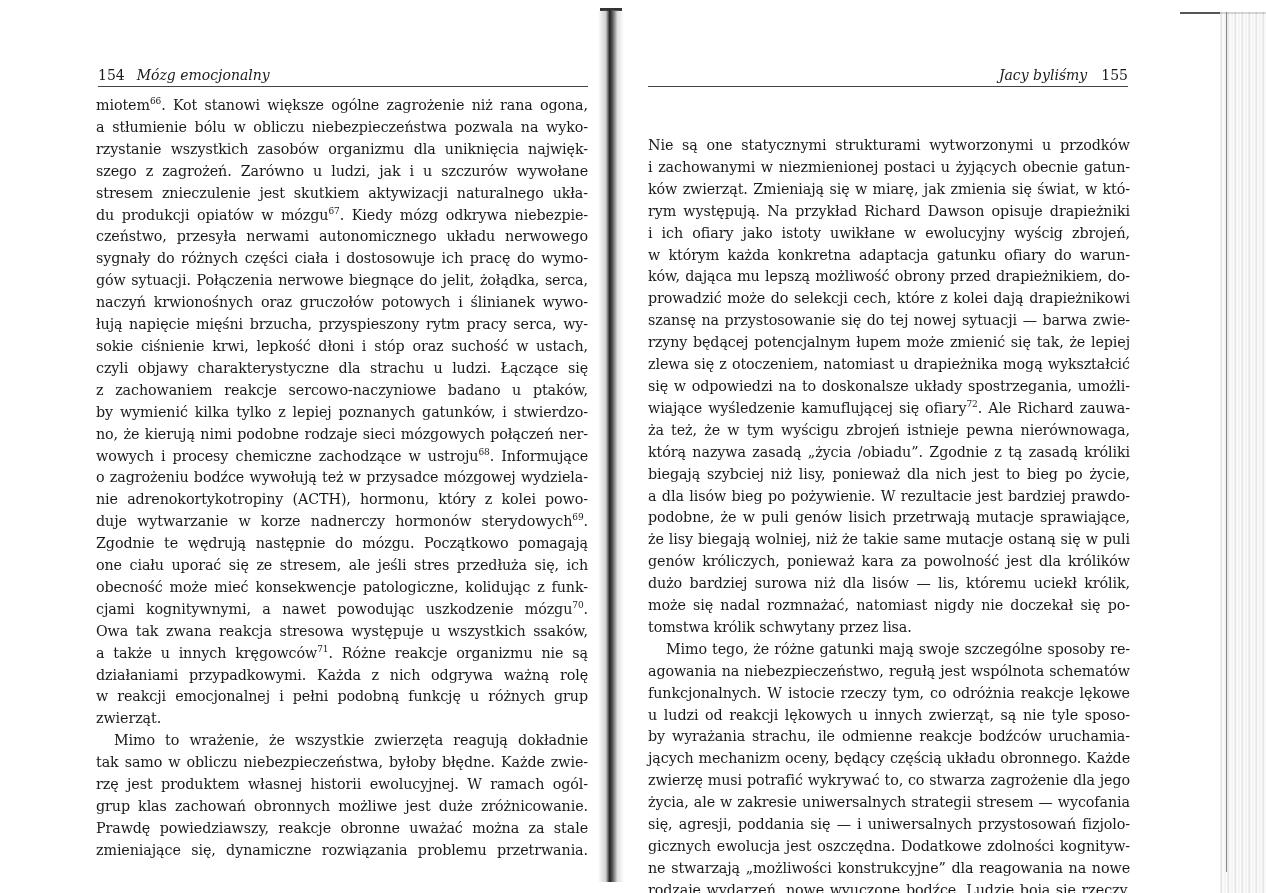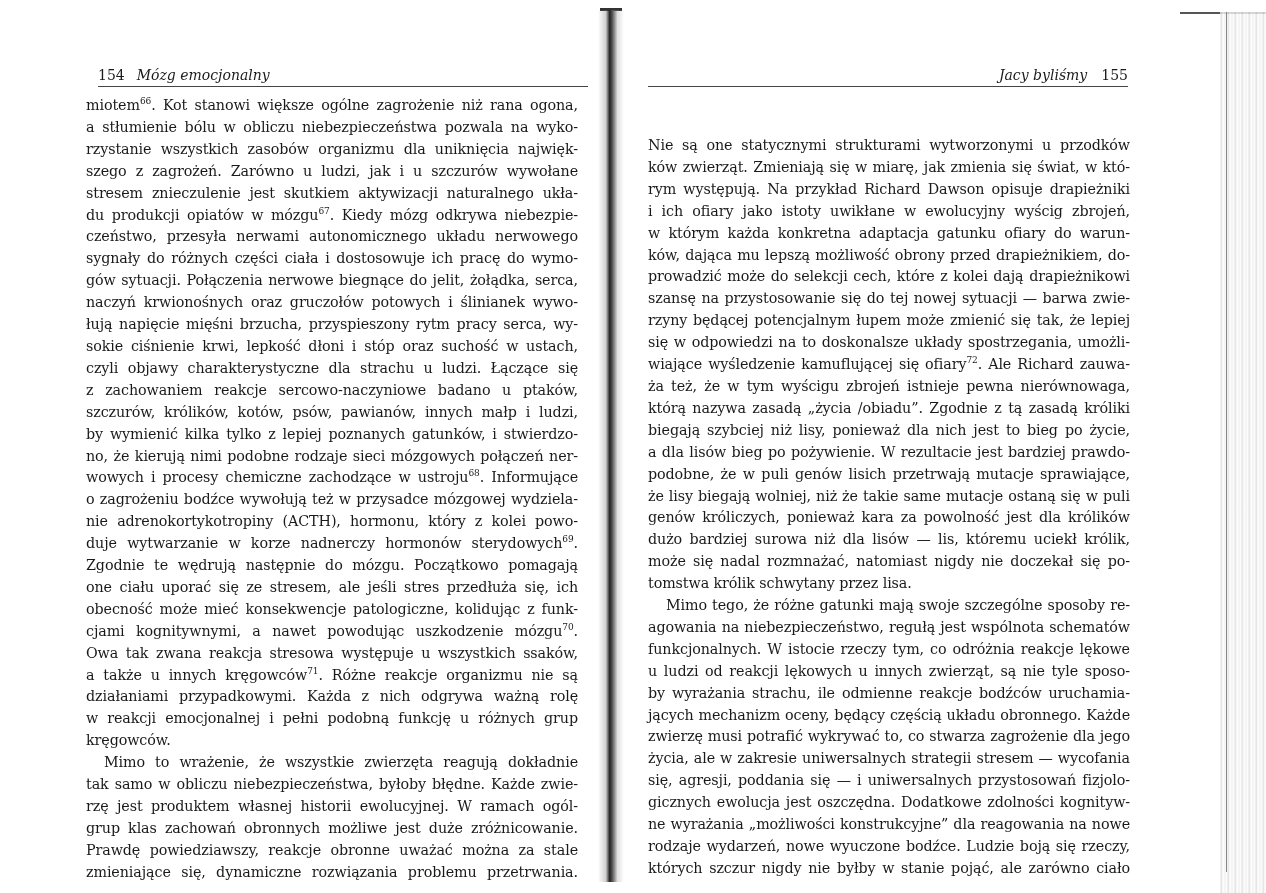--- a/index.html
+++ b/index.html
@@ -17,21 +17,21 @@
   .page-left .running-head { left:98px; width:490px; }
   .page-right .running-head { left:36px; width:480px; text-align:right; }
   .running-head .num { font-style:normal; }
   .running-head .title { font-style:italic; }
   .page-left .running-head .title { margin-left:12px; }
   .page-right .running-head .title { margin-right:14px; }
   .body-text {
     position:absolute; top:95px; font-size:14.3px; line-height:21.9px;
     text-align:justify; letter-spacing:-0.1px;
   }
-  .page-left .body-text { left:86px; width:492px; }
+  .page-left .body-text { left:96px; width:492px; }
   .page-right .body-text { left:36px; width:482px;margin-top:40px; }
   .body-text .line { display:block; white-space:nowrap; text-align-last:justify; }
   .body-text .line.last { text-align-last:left; }
   .body-text .line.indent { padding-left:18px; }
   sup { font-size:9px; line-height:0; vertical-align:6px; }
   .spine {
     position:absolute; left:598px; top:10px; width:26px; height:872px;
     background:linear-gradient(to right, rgba(0,0,0,0) 0%, rgba(120,120,120,0.35) 30%, #222 45%, #555 55%, rgba(150,150,150,0.3) 75%, rgba(0,0,0,0) 100%);
   }
   .spine-top {
@@ -64,62 +64,63 @@
       <span class="line"><span>stresem znieczulenie jest skutkiem aktywizacji naturalnego ukła-</span></span>
       <span class="line"><span>du produkcji opiatów w mózgu</span><sup>67</sup><span>. Kiedy mózg odkrywa niebezpie-</span></span>
       <span class="line"><span>czeństwo, przesyła nerwami autonomicznego układu nerwowego</span></span>
       <span class="line"><span>sygnały do różnych części ciała i dostosowuje ich pracę do wymo-</span></span>
       <span class="line"><span>gów sytuacji. Połączenia nerwowe biegnące do jelit, żołądka, serca,</span></span>
       <span class="line"><span>naczyń krwionośnych oraz gruczołów potowych i ślinianek wywo-</span></span>
       <span class="line"><span>łują napięcie mięśni brzucha, przyspieszony rytm pracy serca, wy-</span></span>
       <span class="line"><span>sokie ciśnienie krwi, lepkość dłoni i stóp oraz suchość w ustach,</span></span>
       <span class="line"><span>czyli objawy charakterystyczne dla strachu u ludzi. Łączące się</span></span>
       <span class="line"><span>z zachowaniem reakcje sercowo-naczyniowe badano u ptaków,</span></span>
-      <span class="line"><span>szczurów, królików, kotów, psów, pawianów, innych małp i ludzi,</span></span>
       <span class="line"><span>by wymienić kilka tylko z lepiej poznanych gatunków, i stwierdzo-</span></span>
       <span class="line"><span>no, że kierują nimi podobne rodzaje sieci mózgowych połączeń ner-</span></span>
       <span class="line"><span>wowych i procesy chemiczne zachodzące w ustroju</span><sup>68</sup><span>. Informujące</span></span>
       <span class="line"><span>o zagrożeniu bodźce wywołują też w przysadce mózgowej wydziela-</span></span>
       <span class="line"><span>nie adrenokortykotropiny (ACTH), hormonu, który z kolei powo-</span></span>
       <span class="line"><span>duje wytwarzanie w korze nadnerczy hormonów sterydowych</span><sup>69</sup><span>.</span></span>
       <span class="line"><span>Zgodnie te wędrują następnie do mózgu. Początkowo pomagają</span></span>
       <span class="line"><span>one ciału uporać się ze stresem, ale jeśli stres przedłuża się, ich</span></span>
       <span class="line"><span>obecność może mieć konsekwencje patologiczne, kolidując z funk-</span></span>
       <span class="line"><span>cjami kognitywnymi, a nawet powodując uszkodzenie mózgu</span><sup>70</sup><span>.</span></span>
       <span class="line"><span>Owa tak zwana reakcja stresowa występuje u wszystkich ssaków,</span></span>
       <span class="line"><span>a także u innych kręgowców</span><sup>71</sup><span>. Różne reakcje organizmu nie są</span></span>
       <span class="line"><span>działaniami przypadkowymi. Każda z nich odgrywa ważną rolę</span></span>
       <span class="line"><span>w reakcji emocjonalnej i pełni podobną funkcję u różnych grup</span></span>
-      <span class="line last"><span>kręgowców.</span></span>
+      <span class="line last"><span>zwierząt.</span></span>
       <span class="line indent"><span>Mimo to wrażenie, że wszystkie zwierzęta reagują dokładnie</span></span>
       <span class="line"><span>tak samo w obliczu niebezpieczeństwa, byłoby błędne. Każde zwie-</span></span>
       <span class="line"><span>rzę jest produktem własnej historii ewolucyjnej. W ramach ogól-</span></span>
       <span class="line"><span>grup klas zachowań obronnych możliwe jest duże zróżnicowanie.</span></span>
       <span class="line"><span>Prawdę powiedziawszy, reakcje obronne uważać można za stale</span></span>
       <span class="line"><span>zmieniające się, dynamiczne rozwiązania problemu przetrwania.</span></span>
     </div>
 </div>
 
 <div class="spine-top"></div>
 <div class="spine"></div>
 
 <div class="page page-right">
   <div class="running-head">
     <span class="title">Jacy byliśmy</span><span class="num">155</span>
   </div>
   <div class="body-text" id="right-body">
       <span class="line"><span>Nie są one statycznymi strukturami wytworzonymi u przodków</span></span>
+      <span class="line"><span>i zachowanymi w niezmienionej postaci u żyjących obecnie gatun-</span></span>
       <span class="line"><span>ków zwierząt. Zmieniają się w miarę, jak zmienia się świat, w któ-</span></span>
       <span class="line"><span>rym występują. Na przykład Richard Dawson opisuje drapieżniki</span></span>
       <span class="line"><span>i ich ofiary jako istoty uwikłane w ewolucyjny wyścig zbrojeń,</span></span>
       <span class="line"><span>w którym każda konkretna adaptacja gatunku ofiary do warun-</span></span>
       <span class="line"><span>ków, dająca mu lepszą możliwość obrony przed drapieżnikiem, do-</span></span>
       <span class="line"><span>prowadzić może do selekcji cech, które z kolei dają drapieżnikowi</span></span>
       <span class="line"><span>szansę na przystosowanie się do tej nowej sytuacji — barwa zwie-</span></span>
       <span class="line"><span>rzyny będącej potencjalnym łupem może zmienić się tak, że lepiej</span></span>
+      <span class="line"><span>zlewa się z otoczeniem, natomiast u drapieżnika mogą wykształcić</span></span>
       <span class="line"><span>się w odpowiedzi na to doskonalsze układy spostrzegania, umożli-</span></span>
       <span class="line"><span>wiające wyśledzenie kamuflującej się ofiary</span><sup>72</sup><span>. Ale Richard zauwa-</span></span>
       <span class="line"><span>ża też, że w tym wyścigu zbrojeń istnieje pewna nierównowaga,</span></span>
       <span class="line"><span>którą nazywa zasadą „życia /obiadu”. Zgodnie z tą zasadą króliki</span></span>
       <span class="line"><span>biegają szybciej niż lisy, ponieważ dla nich jest to bieg po życie,</span></span>
       <span class="line"><span>a dla lisów bieg po pożywienie. W rezultacie jest bardziej prawdo-</span></span>
       <span class="line"><span>podobne, że w puli genów lisich przetrwają mutacje sprawiające,</span></span>
       <span class="line"><span>że lisy biegają wolniej, niż że takie same mutacje ostaną się w puli</span></span>
       <span class="line"><span>genów króliczych, ponieważ kara za powolność jest dla królików</span></span>
       <span class="line"><span>dużo bardziej surowa niż dla lisów — lis, któremu uciekł królik,</span></span>
@@ -128,21 +129,21 @@
       <span class="line indent"><span>Mimo tego, że różne gatunki mają swoje szczególne sposoby re-</span></span>
       <span class="line"><span>agowania na niebezpieczeństwo, regułą jest wspólnota schematów</span></span>
       <span class="line"><span>funkcjonalnych. W istocie rzeczy tym, co odróżnia reakcje lękowe</span></span>
       <span class="line"><span>u ludzi od reakcji lękowych u innych zwierząt, są nie tyle sposo-</span></span>
       <span class="line"><span>by wyrażania strachu, ile odmienne reakcje bodźców uruchamia-</span></span>
       <span class="line"><span>jących mechanizm oceny, będący częścią układu obronnego. Każde</span></span>
       <span class="line"><span>zwierzę musi potrafić wykrywać to, co stwarza zagrożenie dla jego</span></span>
       <span class="line"><span>życia, ale w zakresie uniwersalnych strategii stresem — wycofania</span></span>
       <span class="line"><span>się, agresji, poddania się — i uniwersalnych przystosowań fizjolo-</span></span>
       <span class="line"><span>gicznych ewolucja jest oszczędna. Dodatkowe zdolności kognityw-</span></span>
-      <span class="line"><span>ne wyrażania „możliwości konstrukcyjne” dla reagowania na nowe</span></span>
+      <span class="line"><span>ne stwarzają „możliwości konstrukcyjne” dla reagowania na nowe</span></span>
       <span class="line"><span>rodzaje wydarzeń, nowe wyuczone bodźce. Ludzie boją się rzeczy,</span></span>
       <span class="line"><span>których szczur nigdy nie byłby w stanie pojąć, ale zarówno ciało</span></span>
     </div>
 </div>
 
 <div class="edge-top"></div>
 <div class="edge-strip"></div>
 <div class="edge-line"></div>
 
 </body></html>

